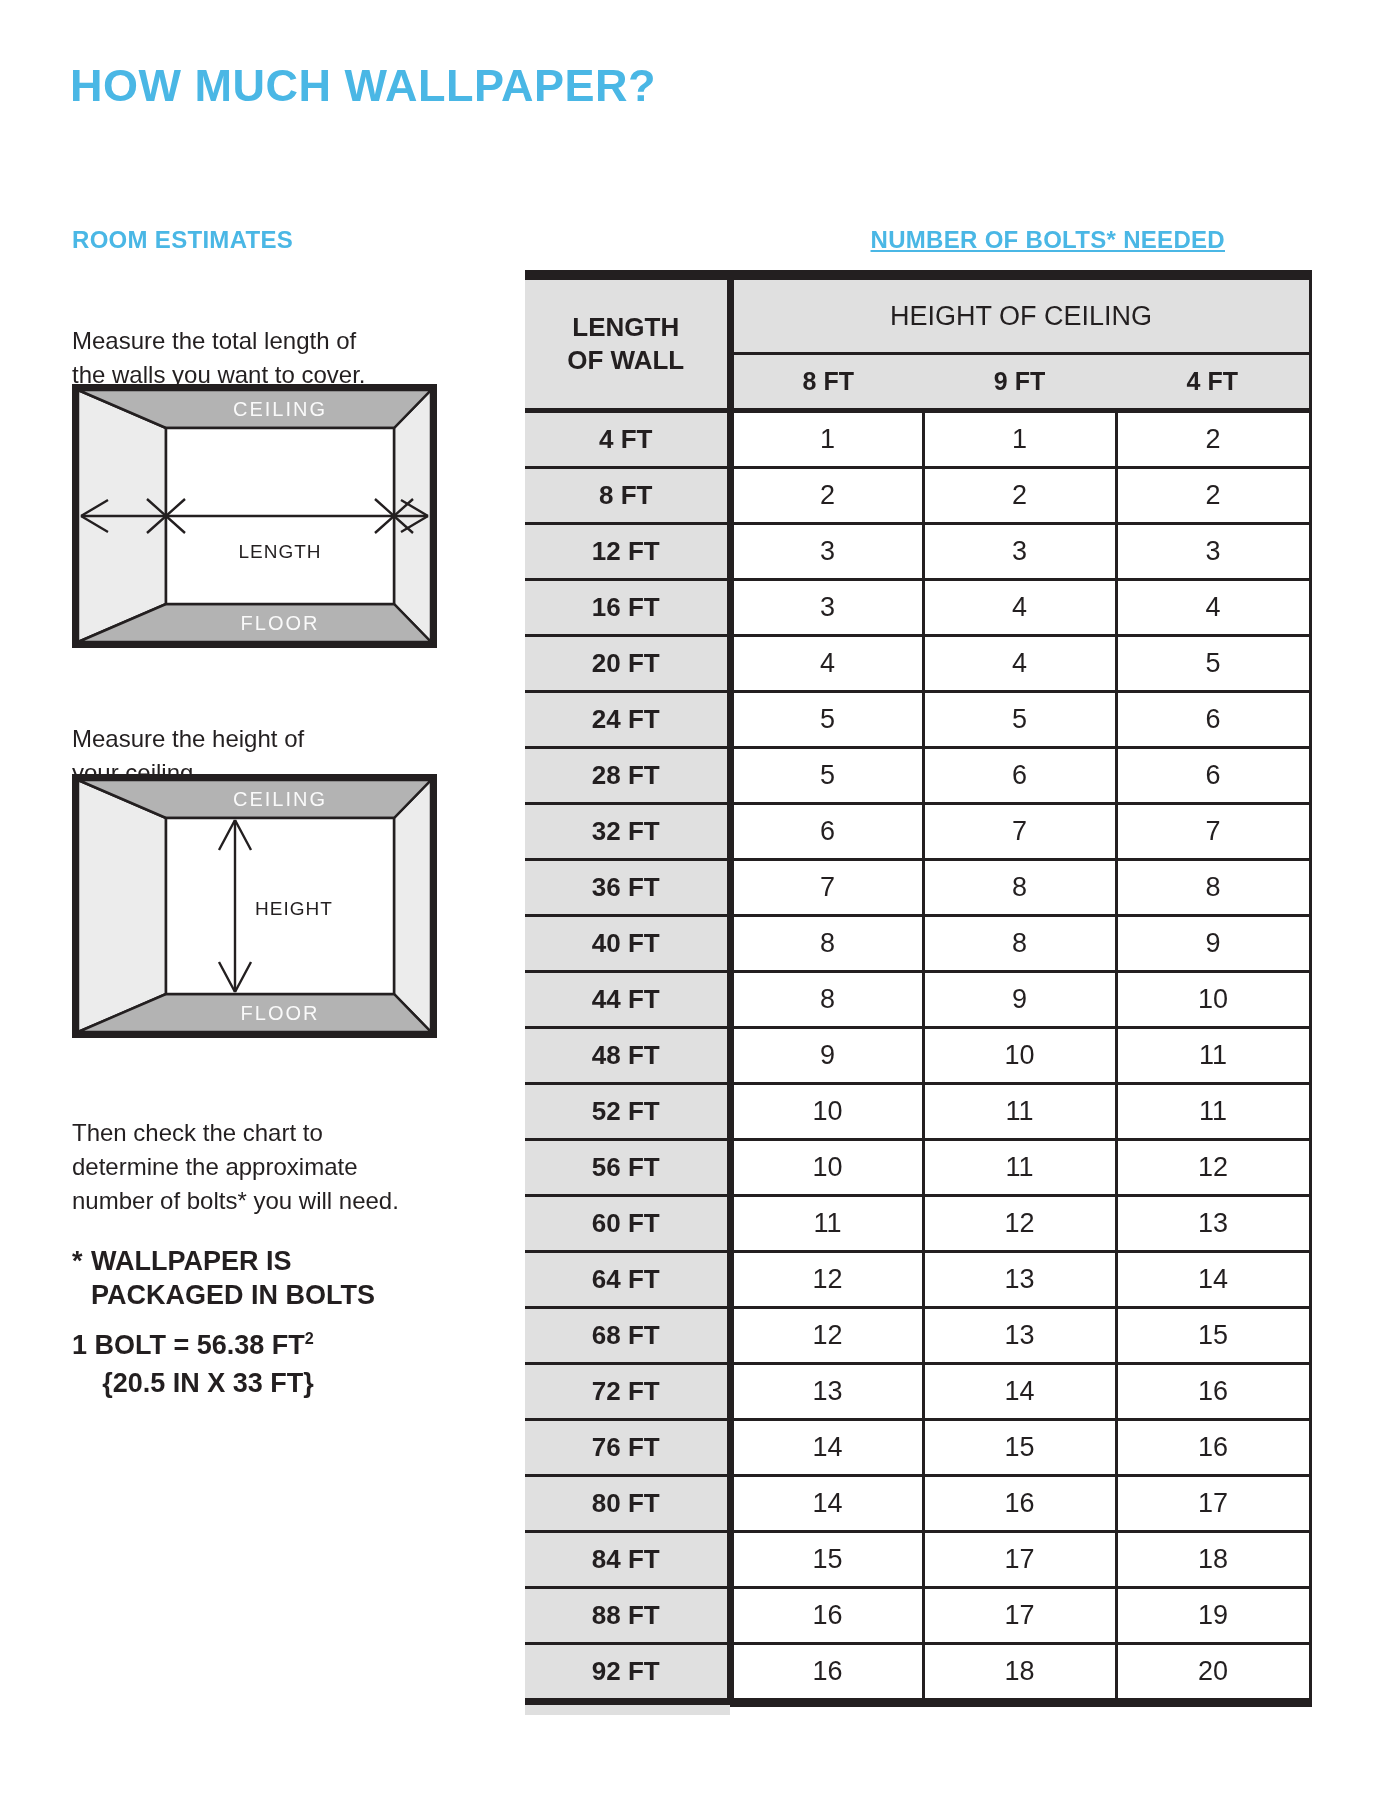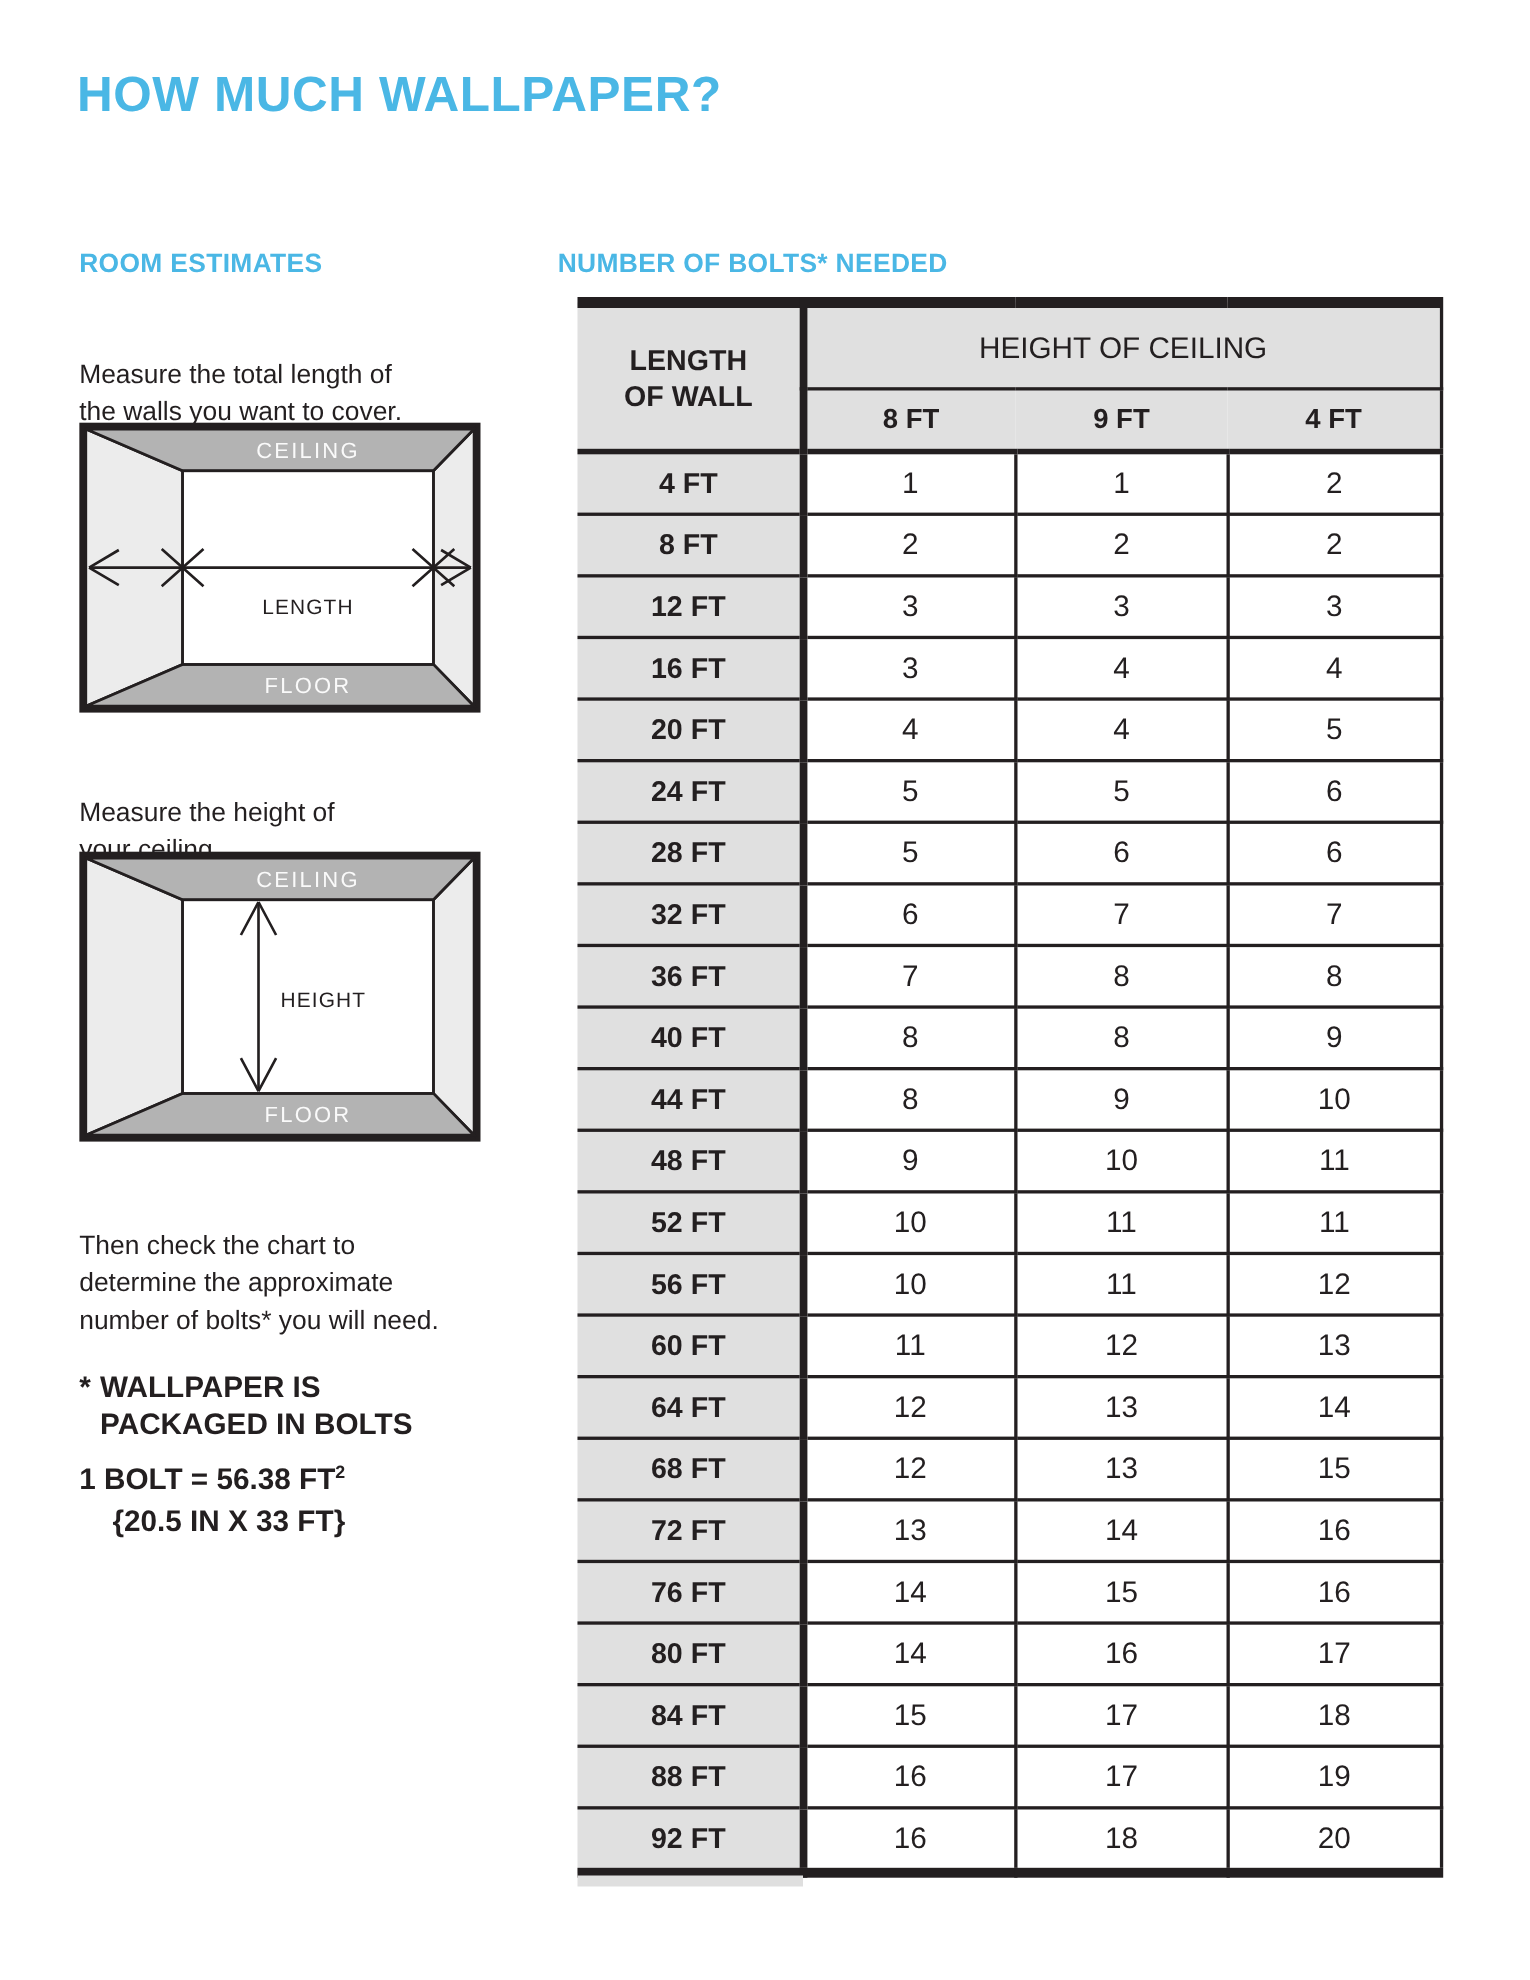--- a/index.html
+++ b/index.html
@@ -9,21 +9,21 @@
   }
   .abs{position:absolute;}
   .page-title{
     left:70px;top:60px;font-size:45px;font-weight:bold;color:var(--accent,#4ab7e5);
     letter-spacing:0.5px;white-space:nowrap;
   }
   .section-heading{
     font-size:24px;font-weight:bold;color:var(--accent,#4ab7e5);letter-spacing:0.3px;white-space:nowrap;
   }
   .room-heading{left:72px;top:226px;text-align:center;}
-  .table-heading{left:507px;top:226px;width:700px;text-align:left;}
+  .table-heading{left:525px;top:226px;width:700px;text-align:right;text-decoration:underline;}
   .para{font-size:24px;line-height:34px;color:var(--text,#231f20);margin-top:40px;}
   .para1{left:72px;top:284px;}
   .para2{left:72px;top:682px;}
   .para3{left:72px;top:1076px;}
   .footnote{left:72px;top:1244px;font-size:27px;line-height:34px;font-weight:bold;padding-left:19px;}
   .footnote .marker{position:absolute;left:0;top:0;}
   .bolt-info{left:72px;top:1326px;font-size:27px;line-height:38px;font-weight:bold;text-align:right;}
   .bolt-info sup{font-size:60%;vertical-align:super;line-height:0;}
   .diagram{width:365px;height:264px;}
   .diagram1{left:72px;top:384px;}

